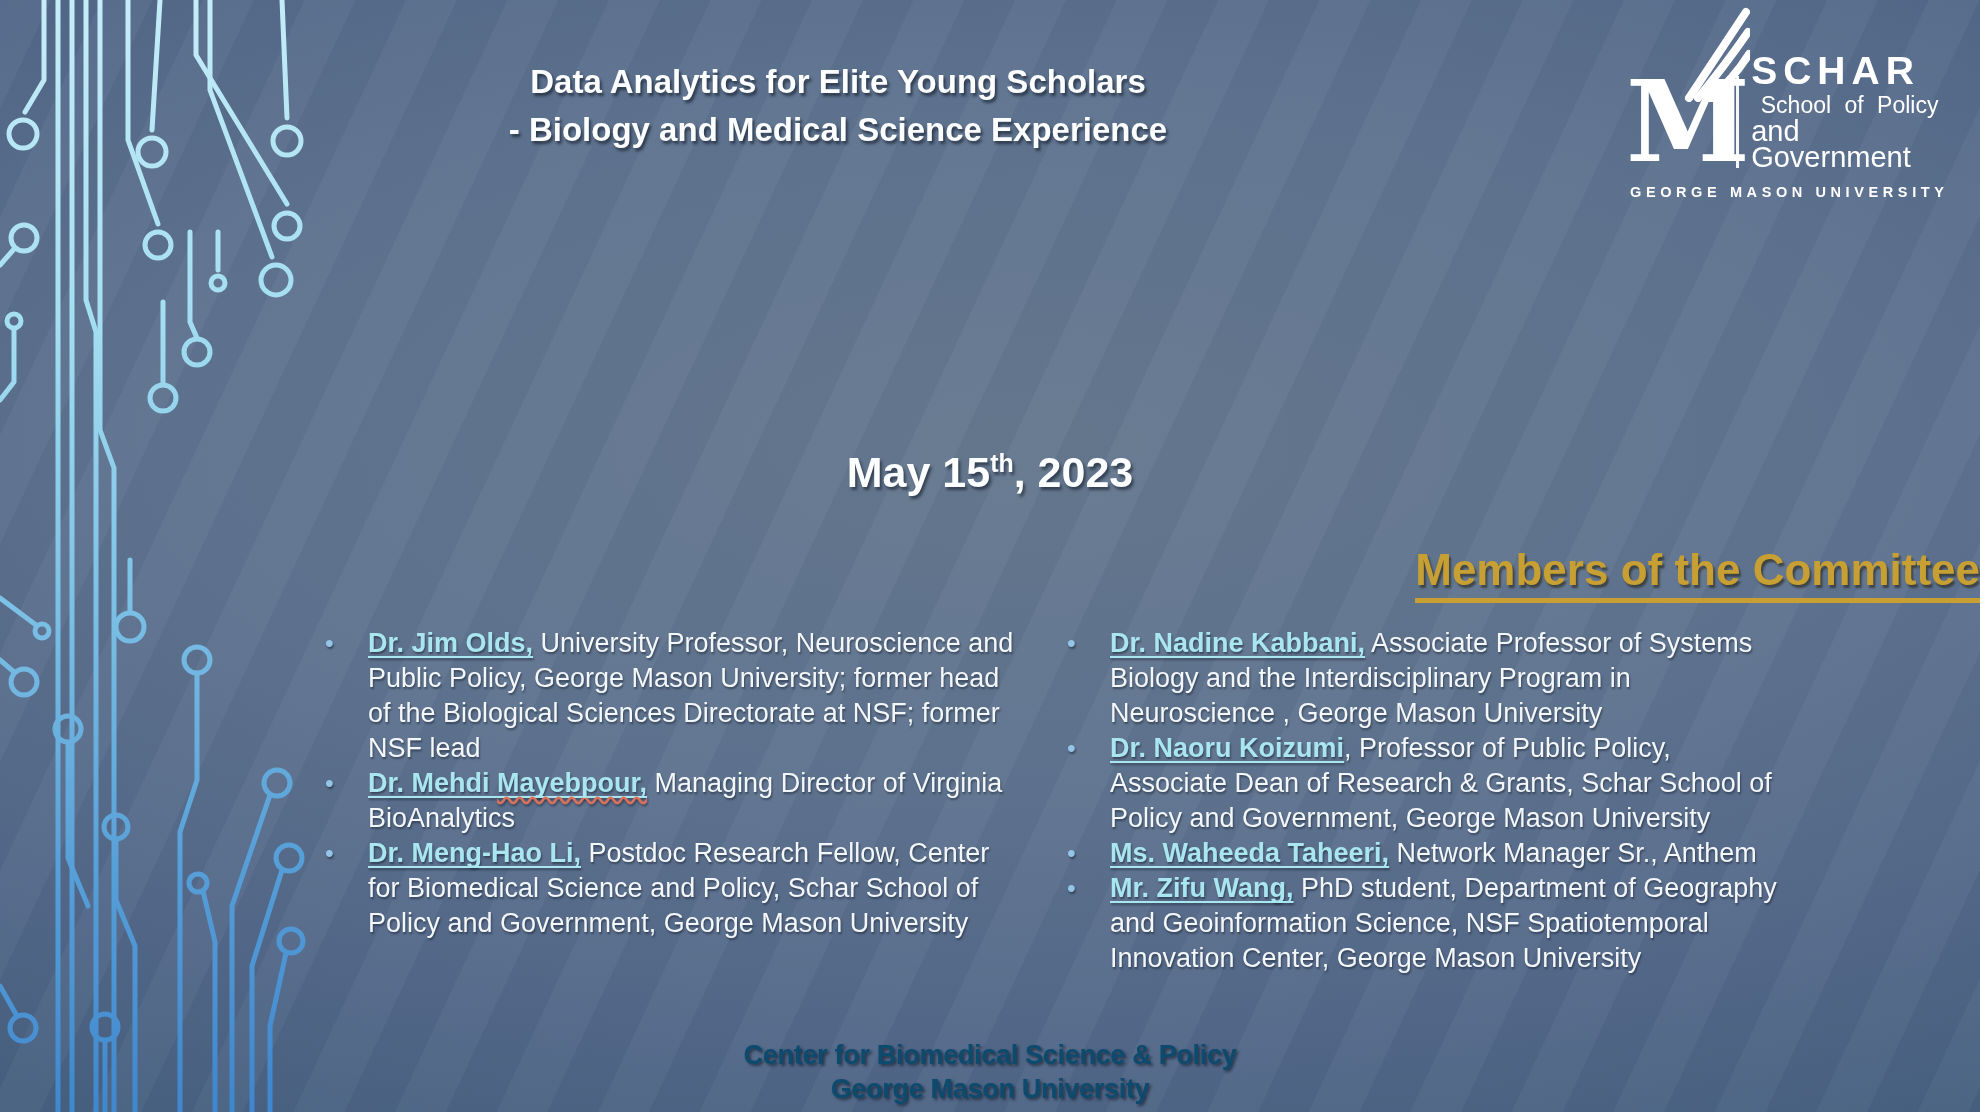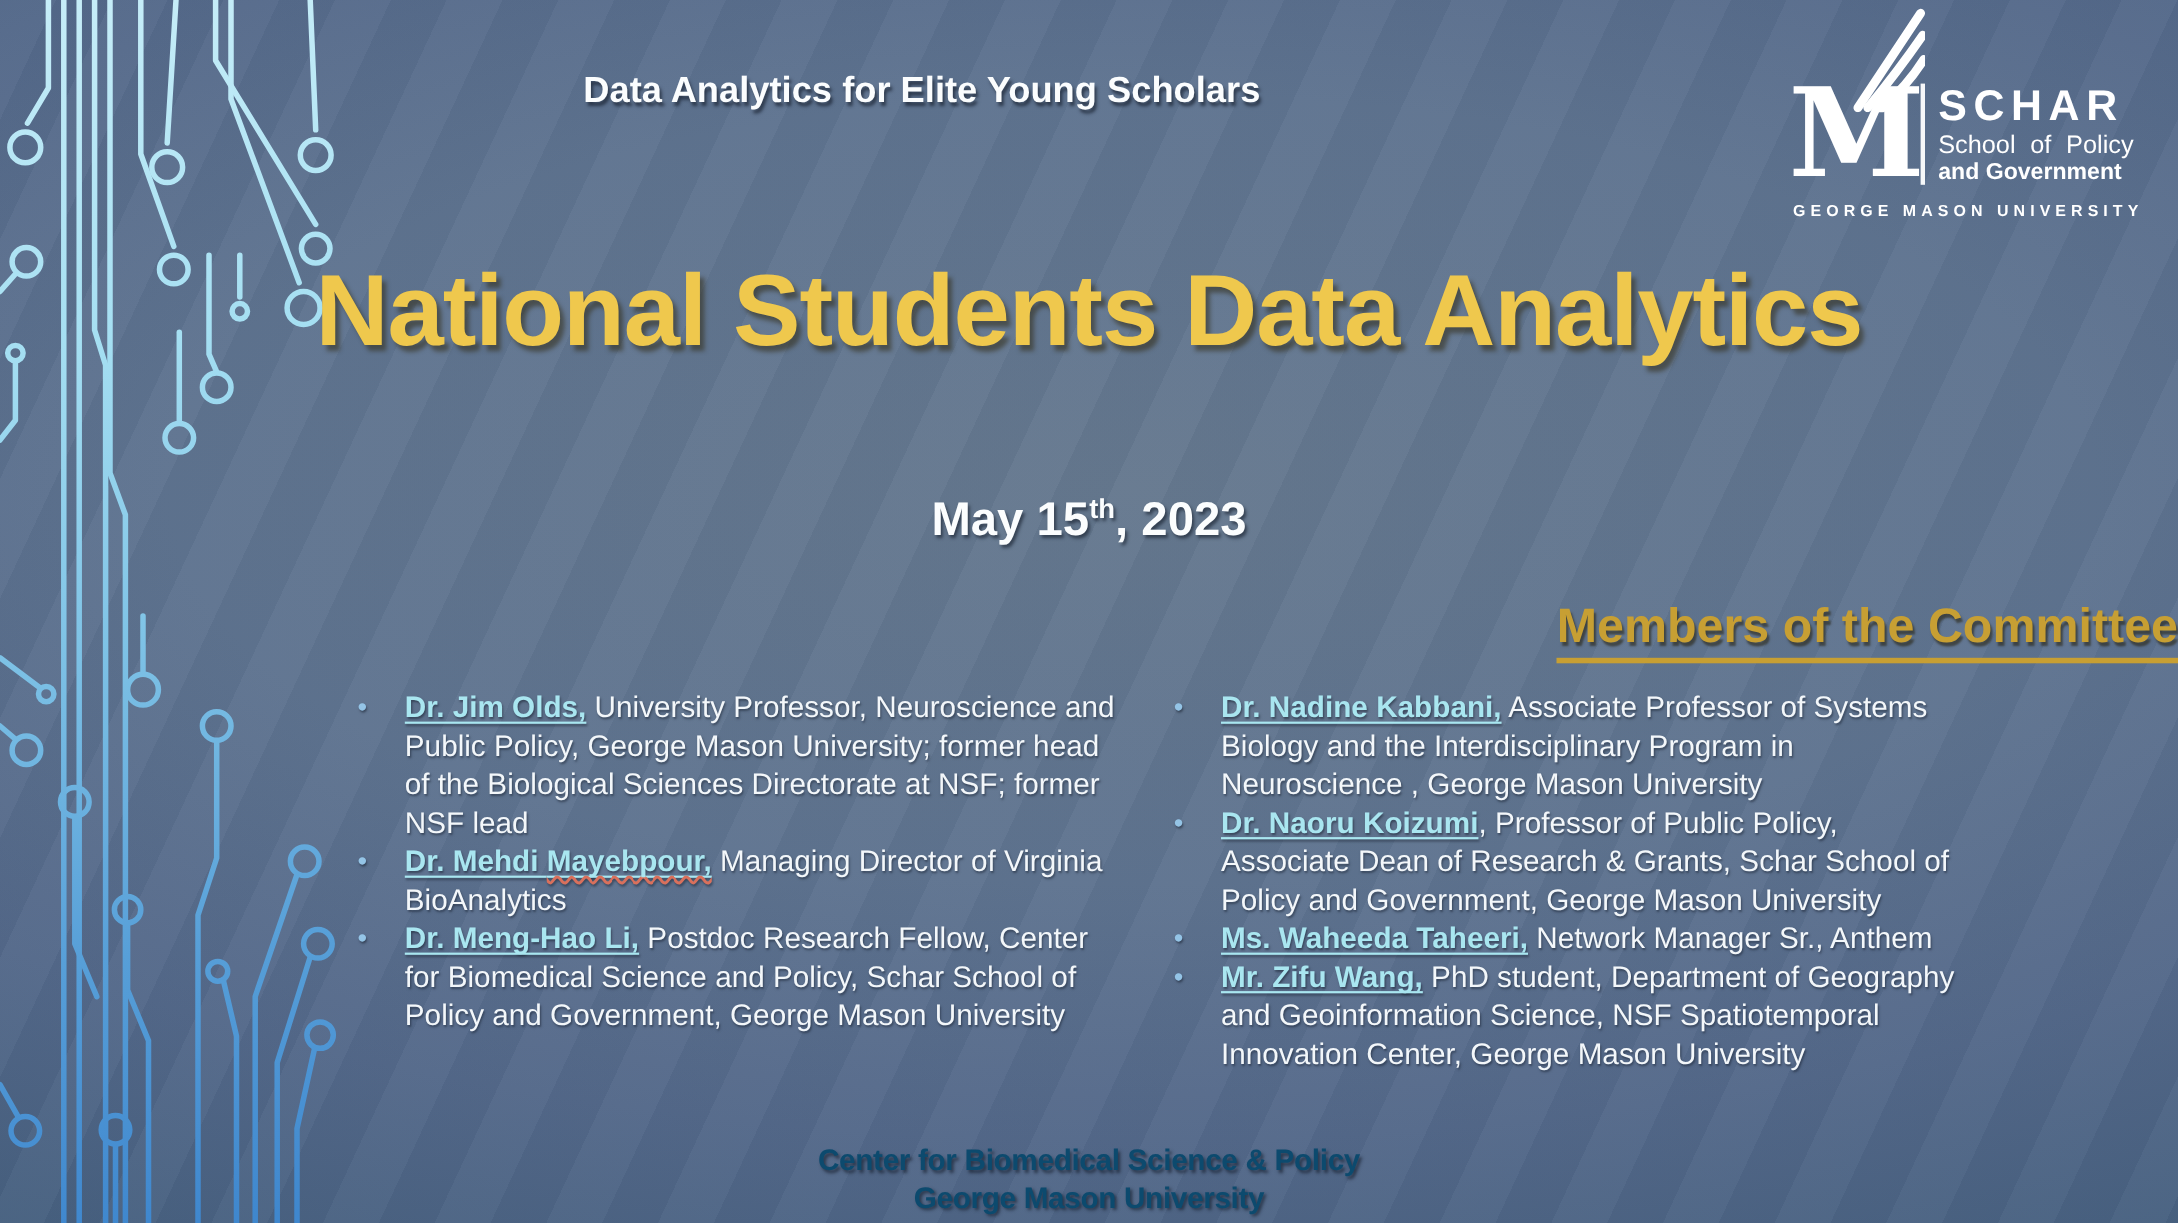--- a/index.html
+++ b/index.html
@@ -33,21 +33,21 @@
   .logo-m{
     position:absolute; left:0; bottom:-6px;
     font-family:"DejaVu Serif", serif; font-weight:bold;
     font-size:112px; line-height:112px; color:#fff;
   }
   .feather{ position:absolute; left:58px; top:-14px; }
   .logo-divider{ width:4px; height:92px; background:#fff; opacity:.95; margin:0 12px 4px 2px; }
   .logo-text{ padding-bottom:2px; }
   .logo-name{ font-size:39px; font-weight:bold; letter-spacing:6px; line-height:42px; }
   .logo-tag1{ font-size:23px; line-height:26px; word-spacing:7px;text-align:center; }
-  .logo-tag2{ font-size:21px; line-height:26px;font-weight:bold; }
+  .logo-tag2{ font-size:29px; line-height:26px; }
   .logo-univ{
     margin-top:12px; text-align:left; padding-left:4px;
     font-size:14.5px; font-weight:bold; letter-spacing:4.6px; white-space:nowrap;
   }
 
   
   .main-title{
     position:absolute; top:226px; left:0; width:1980px;
     text-align:center; color:#EFC84D; font-weight:bold;
     font-size:92px; line-height:114px; letter-spacing:-1px;
@@ -167,20 +167,21 @@
       <circle cx="289" cy="858" r="13"></circle>
     <path d="M286,953 L270,1026 V1112"></path>
       <circle cx="291" cy="941" r="12"></circle>
     <path d="M203,891 L215,942 V1112"></path>
       <circle cx="198" cy="883" r="9"></circle>
   </g>
 </svg>
 
 <div class="subtitle">
   <div>Data Analytics for Elite Young Scholars</div>
+  <div>- Biology and Medical Science Experience</div>
 </div>
 
 <div class="logo">
   <div class="logo-top">
     <div class="logo-m-wrap">
       <svg class="feather" width="66" height="96" viewBox="0 0 66 96" aria-hidden="true">
         <g fill="none" stroke="#fff" stroke-width="8" stroke-linecap="round">
           <path d="M5,92 Q34,48 62,6"></path>
           <path d="M14,92 Q42,58 64,26"></path>
           <path d="M25,94 Q50,72 65,48"></path>
@@ -192,21 +193,20 @@
     <div class="logo-text">
       <div class="logo-name">SCHAR</div>
       <div class="logo-tag1">School of Policy</div>
       <div class="logo-tag2">and Government</div>
     </div>
   </div>
   <div class="logo-univ">GEORGE MASON UNIVERSITY</div>
 </div>
 
 <div class="main-title">
-  <div>National Students Data Analytics</div>
 </div>
 
 <div class="date-line"><span>May 15</span><span class="sup">th</span><span>, 2023</span></div>
 
 <div class="members-heading">
   <span>Members of the Committee</span>
 </div>
 
 <div class="columns">
 

